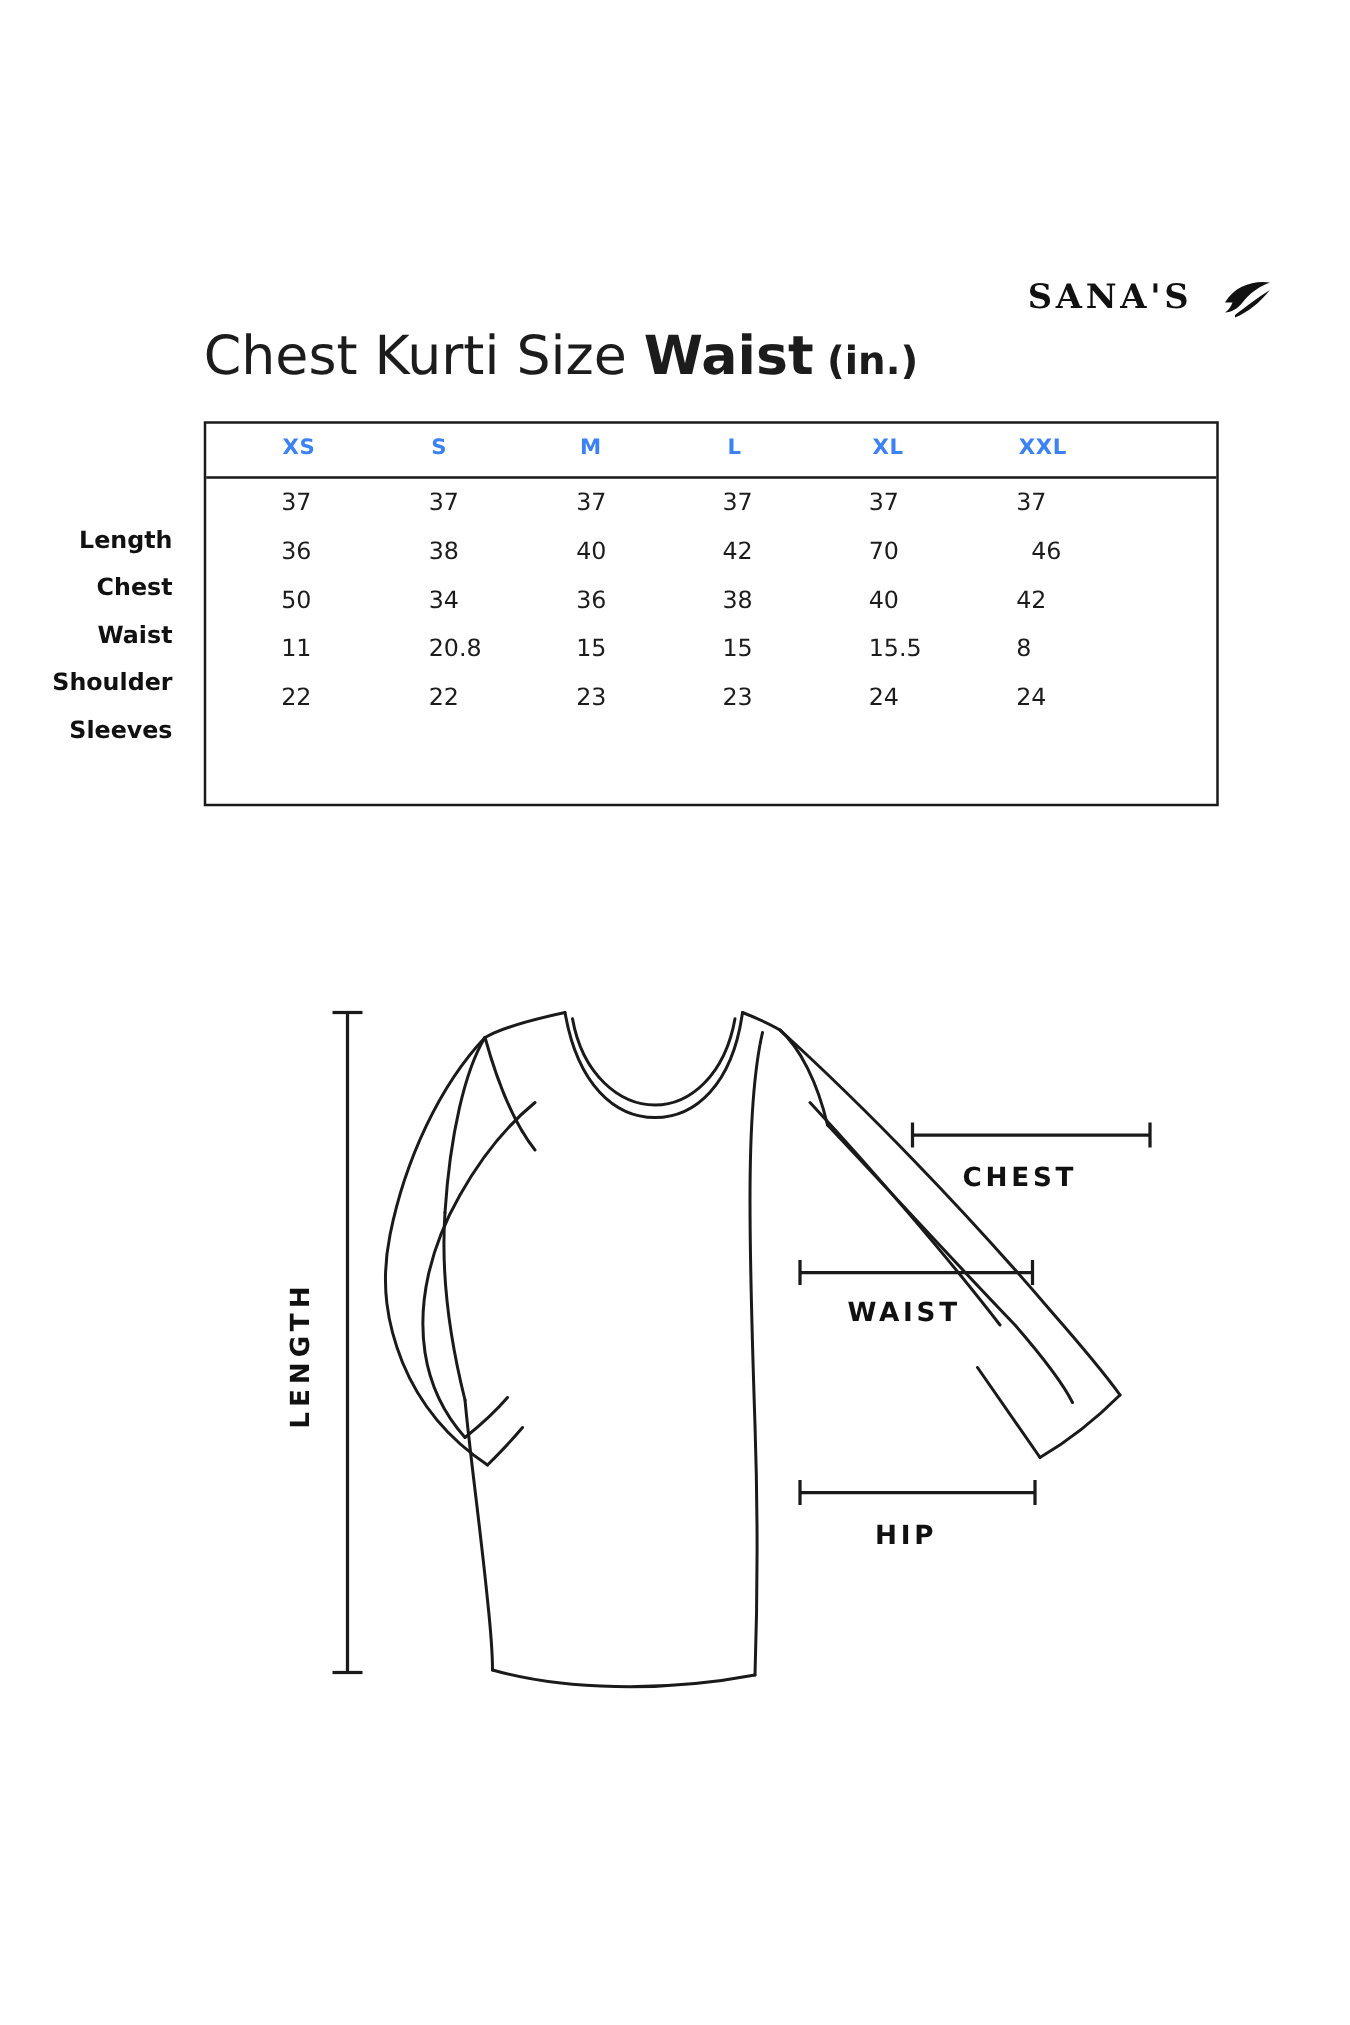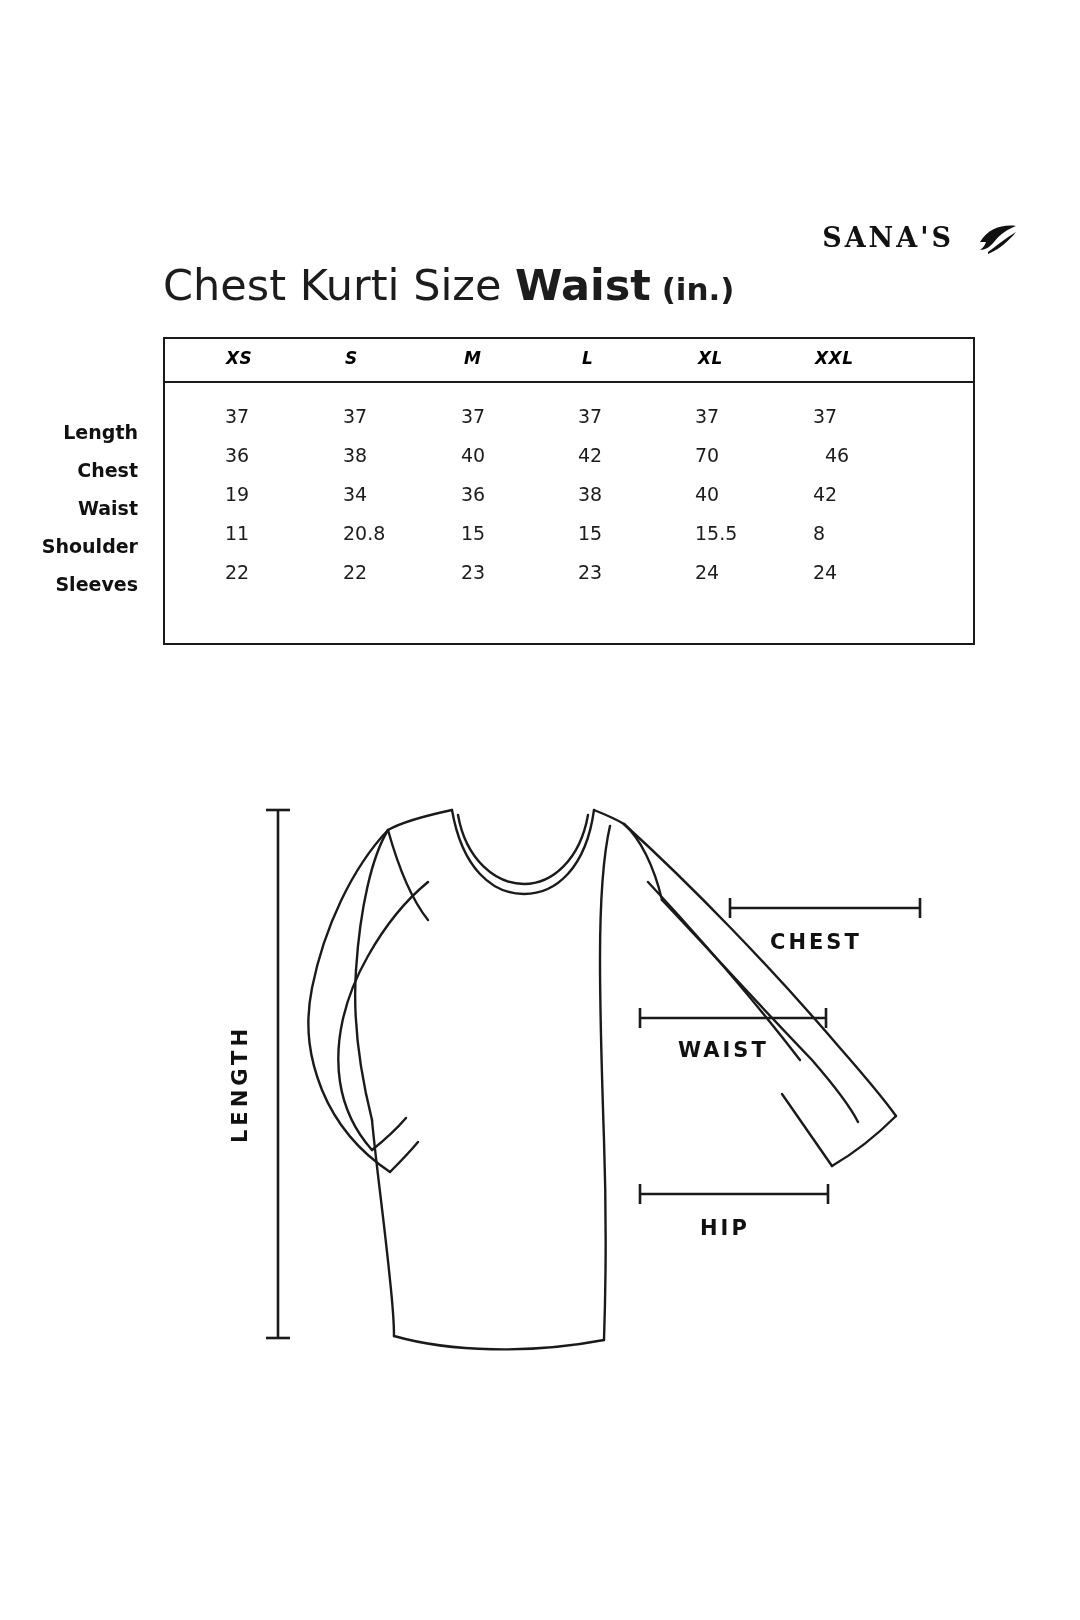--- a/index.html
+++ b/index.html
@@ -65,27 +65,25 @@
     height: 42px;
     border-bottom: 2px solid #1a1a1a;
     position: relative;
   }
   .table-head .cell {
     position: absolute;
     top: 9px;
     font-size: 17px;
     font-weight: 700;
     letter-spacing: 0.5px;
-    color: #000000;
-    font-style: italic;
+    color: #3b82f6;
   }
 
   .rows {
     position: relative;
-    padding-top: 14px;
     text-decoration: underline;
   }
   .data-row {
     position: relative;
     height: 39px;
   }
   .data-row .val {
     position: absolute;
     font-size: 19px;
     font-weight: 400;
@@ -179,21 +177,21 @@
     <div class="data-row">
       <span class="val" style="left:60px">36</span>
       <span class="val" style="left:178px">38</span>
       <span class="val" style="left:296px">40</span>
       <span class="val" style="left:413px">42</span>
       <span class="val" style="left:530px">70</span>
       <span class="val" style="left:660px">46</span>
     </div>
 
     <div class="data-row">
-      <span class="val" style="left:60px">19</span>
+      <span class="val" style="left:60px">50</span>
       <span class="val" style="left:178px">34</span>
       <span class="val" style="left:296px">36</span>
       <span class="val" style="left:413px">38</span>
       <span class="val" style="left:530px">40</span>
       <span class="val" style="left:648px">42</span>
     </div>
 
     <div class="data-row">
       <span class="val" style="left:60px">11</span>
       <span class="val" style="left:178px">20.8</span>

